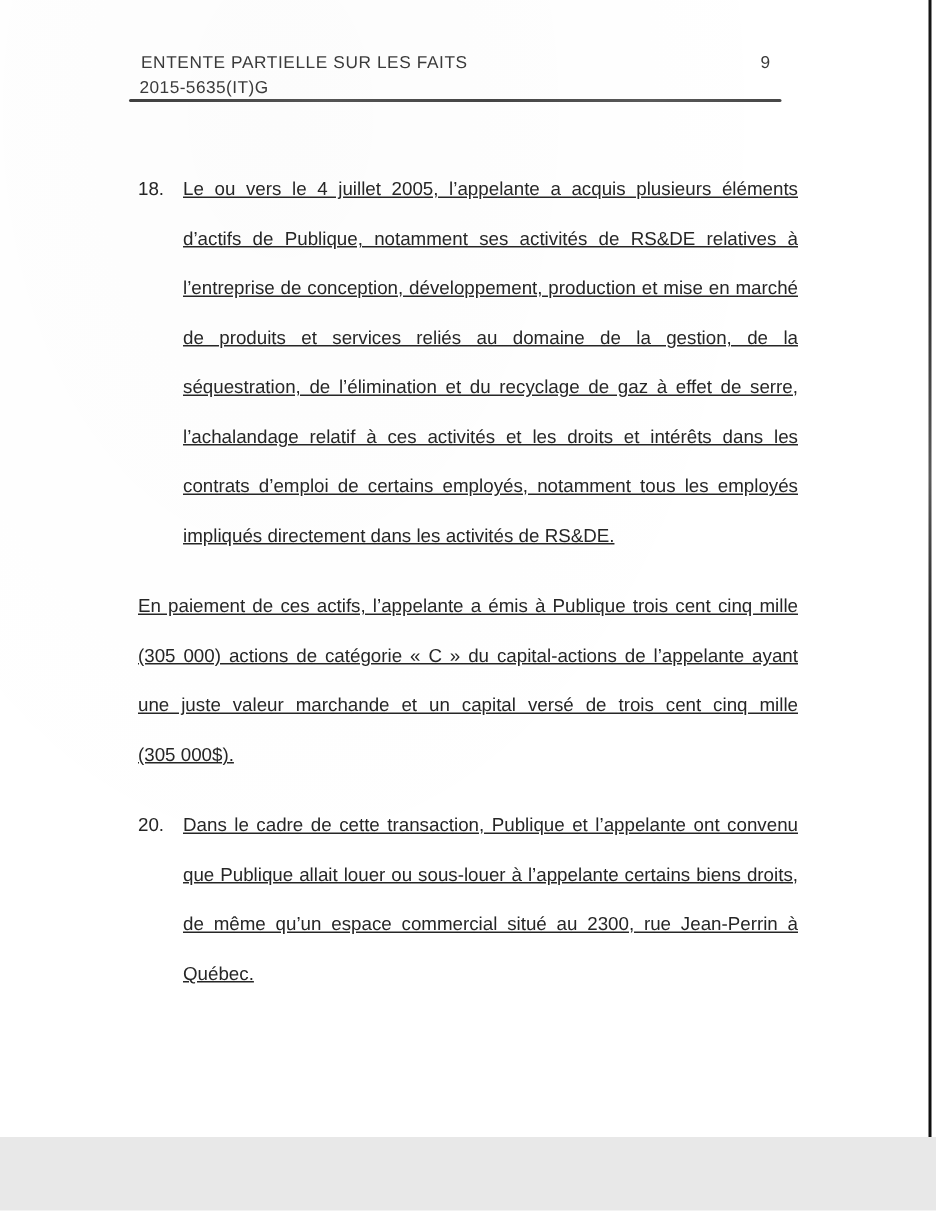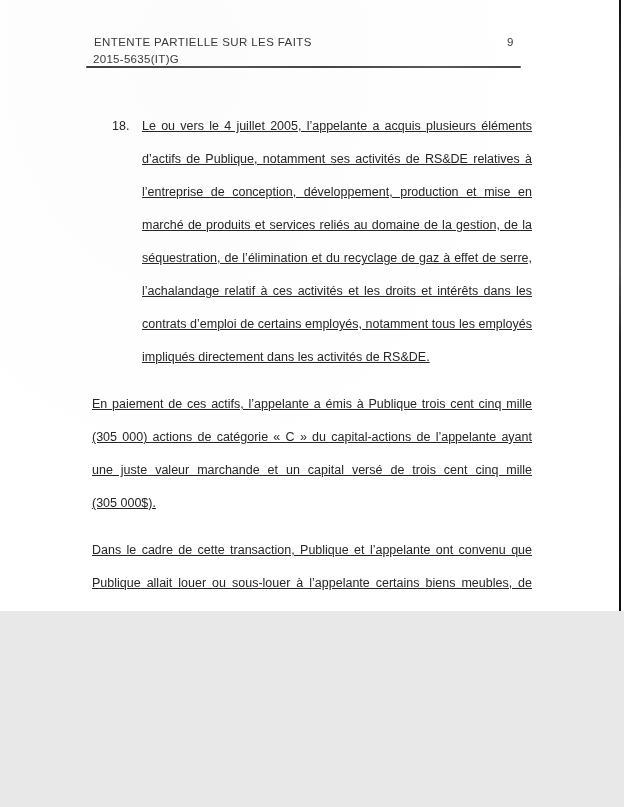--- a/index.html
+++ b/index.html
@@ -5,21 +5,21 @@
   * { margin: 0; padding: 0; box-sizing: border-box; }
 
   html, body {
     background: #e8e8e8;
     font-family: "Liberation Sans", sans-serif;
   }
 
   .page {
     position: relative;
     width: 624px;
-    height: 611px;
+    height: 758px;
     background: #ffffff;
     background-image: radial-gradient(ellipse at 30% 10%, rgba(0,0,0,0.012), rgba(0,0,0,0) 60%);
     overflow: hidden;
     color: #2b2b2b;
   }
 
   
   .doc-header { position: absolute; top: 0; left: 0; right: 0; }
 
   .doc-title {
@@ -66,21 +66,20 @@
     display: flex;
     margin-bottom: 14px;
     font-size: 12.5px;
     line-height: 33px;
     color: #262626;
   }
 
   .para-num {
     flex: 0 0 30px;
     text-align: left;
-    margin-left: 20px;
   }
 
   .para-text {
     flex: 1;
     text-align: justify;
     text-decoration: underline;
   }
 
   
   .doc-id {
@@ -118,21 +117,22 @@
     <div class="para">
       <span class="para-num">18.</span>
       <div class="para-text">Le ou vers le 4 juillet 2005, l’appelante a acquis plusieurs éléments d’actifs de Publique, notamment ses activités de RS&amp;DE relatives à l’entreprise de conception, développement, production et mise en marché de produits et services reliés au domaine de la gestion, de la séquestration, de l’élimination et du recyclage de gaz à effet de serre, l’achalandage relatif à ces activités et les droits et intérêts dans les contrats d’emploi de certains employés, notamment tous les employés impliqués directement dans les activités de RS&amp;DE.</div>
     </div>
 
     <div class="para">
       <div class="para-text">En paiement de ces actifs, l’appelante a émis à Publique trois cent cinq mille (305&nbsp;000) actions de catégorie «&nbsp;C&nbsp;» du capital-actions de l’appelante ayant une juste valeur marchande et un capital versé de trois cent cinq mille (305&nbsp;000$).</div>
     </div>
 
     <div class="para">
-      <div class="para-text">Dans le cadre de cette transaction, Publique et l’appelante ont convenu que Publique allait louer ou sous-louer à l’appelante certains biens meubles, de même qu’un espace commercial situé au 2300, rue Jean-Perrin à Québec.</div>
+      <span class="para-num">20.</span>
+      <div class="para-text">Dans le cadre de cette transaction, Publique et l’appelante ont convenu que Publique allait louer ou sous-louer à l’appelante certains biens droits, de même qu’un espace commercial situé au 2300, rue Jean-Perrin à Québec.</div>
     </div>
 
 
   </main>
 
   <div class="doc-id">12132852.5</div>
 
   <div class="scan-line"></div>
 
 </div>

